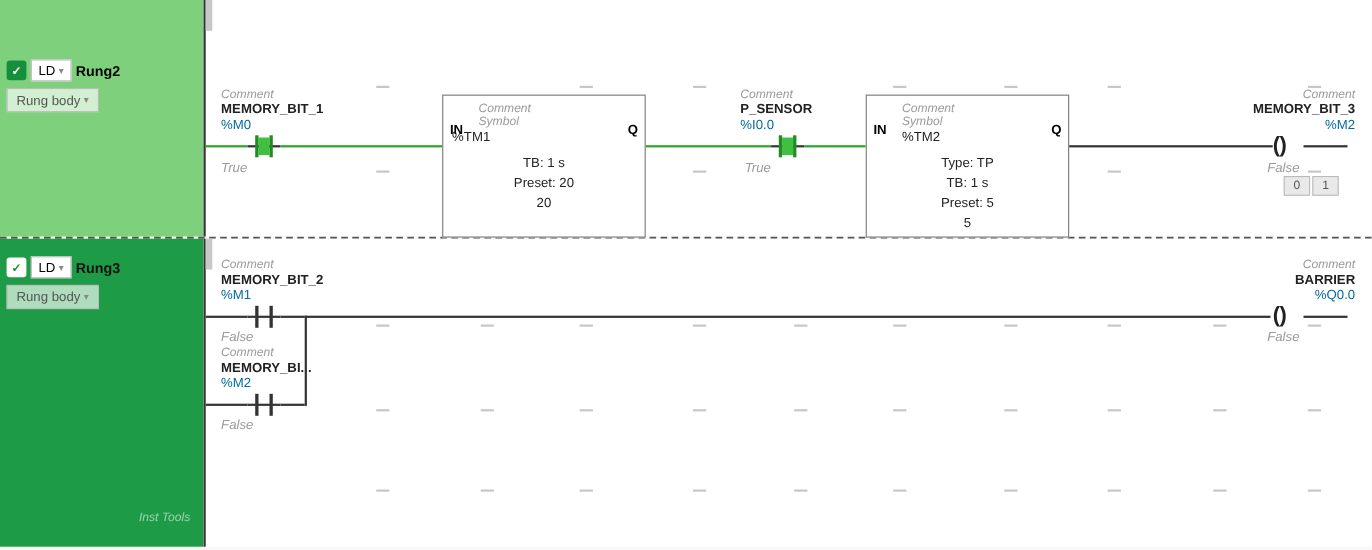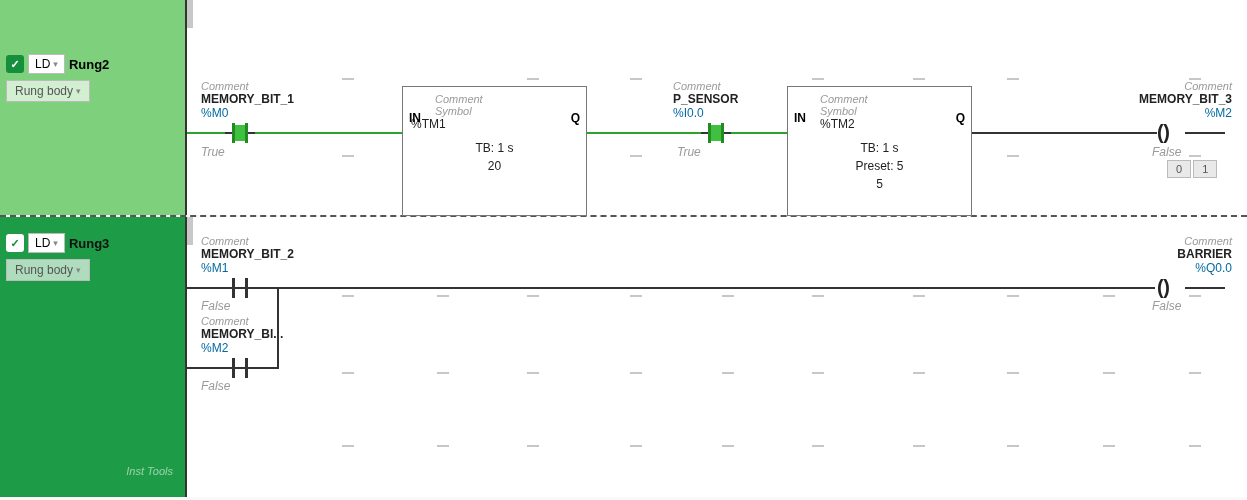--- a/index.html
+++ b/index.html
@@ -218,20 +218,21 @@
       <div class="hline on" style="left:68px; top:132px; width:147px"></div>
 
       <div class="block" style="left:215px; top:86px">
         <div class="pin-in">IN</div>
         <div class="pin-q">Q</div>
         <div class="comment" style="margin-left:24px">Comment</div>
         <div class="symtxt" style="margin-left:24px">Symbol</div>
         <div class="addr" style="">%TM1</div>
         <div class="body">
           <div>TB: 1 s</div>
+          <div>Preset: 20</div>
           <div>20</div>
         </div>
       </div>
 
       <div class="hline on" style="left:400px; top:132px; width:114px"></div>
 
       <div class="label-stack" style="left:486px; top:80px">
         <div class="comment">Comment</div>
         <div class="name">P_SENSOR</div>
         <div class="addr">%I0.0</div>
@@ -249,20 +250,21 @@
       </div>
       <div class="hline on" style="left:544px; top:132px; width:56px"></div>
 
       <div class="block" style="left:600px; top:86px">
         <div class="pin-in">IN</div>
         <div class="pin-q">Q</div>
         <div class="comment" style="margin-left:24px">Comment</div>
         <div class="symtxt" style="margin-left:24px">Symbol</div>
         <div class="addr" style="margin-left:24px">%TM2</div>
         <div class="body">
+          <div>Type: TP</div>
           <div>TB: 1 s</div>
           <div>Preset: 5</div>
           <div>5</div>
         </div>
       </div>
 
       <div class="hline" style="left:785px; top:132px; width:185px"></div>
 
       <div class="label-stack" style="left:945px; top:80px; text-align:right; width:100px">
         <div class="comment">Comment</div>

